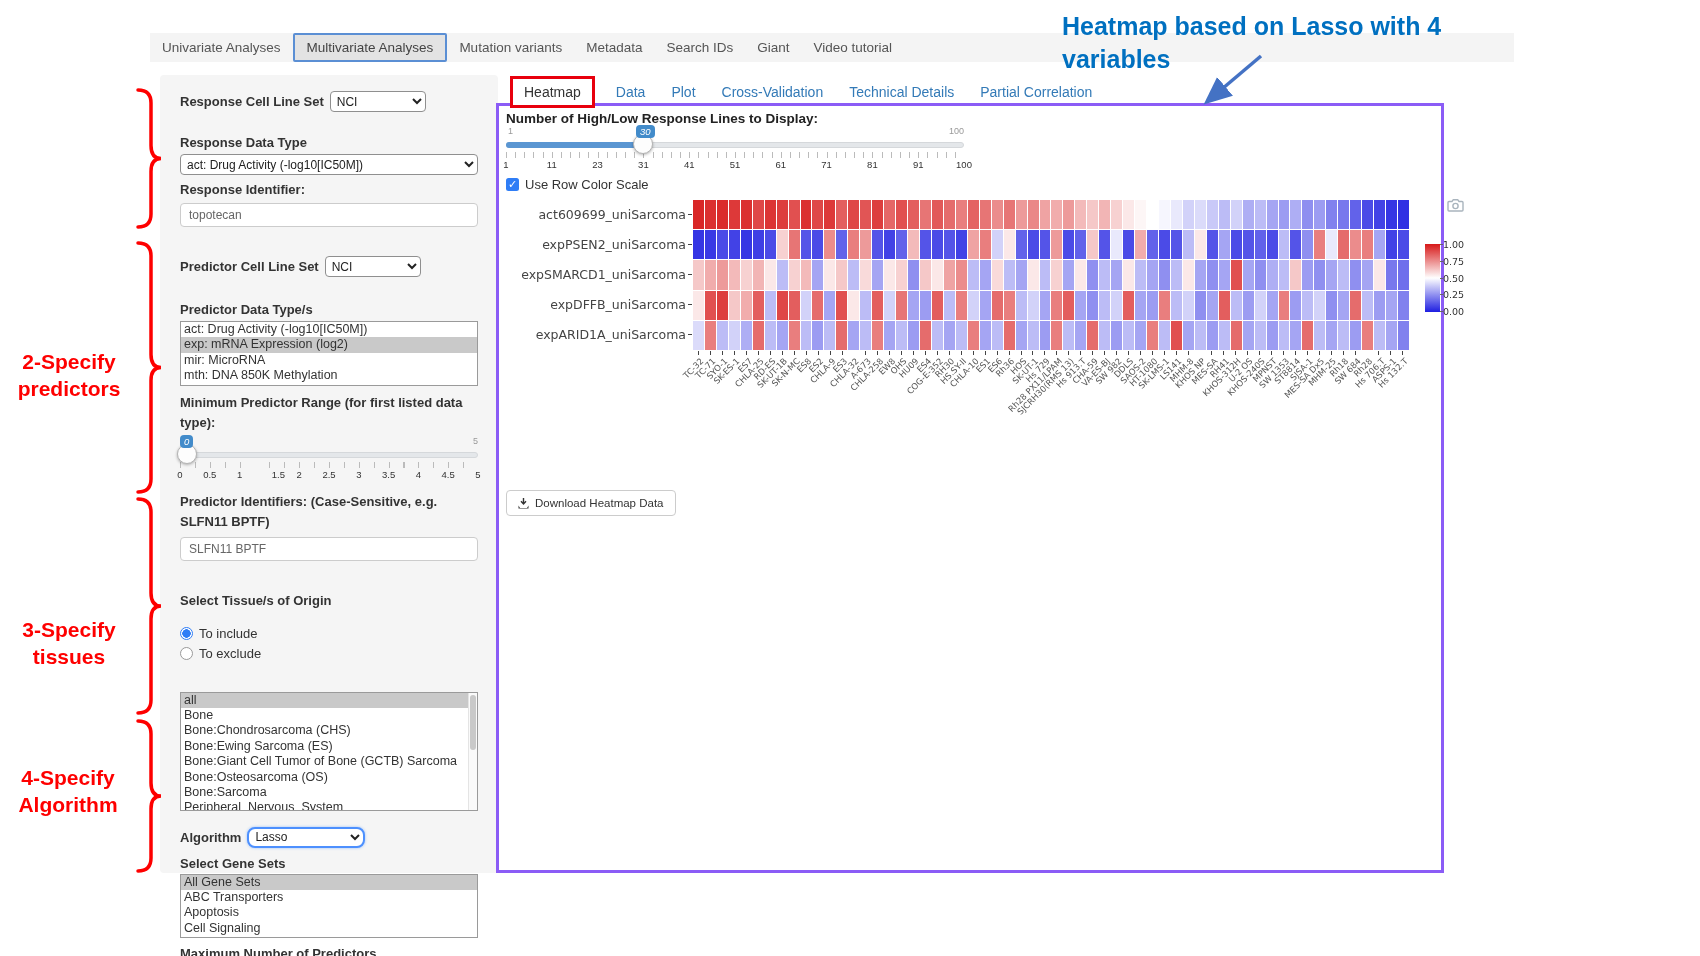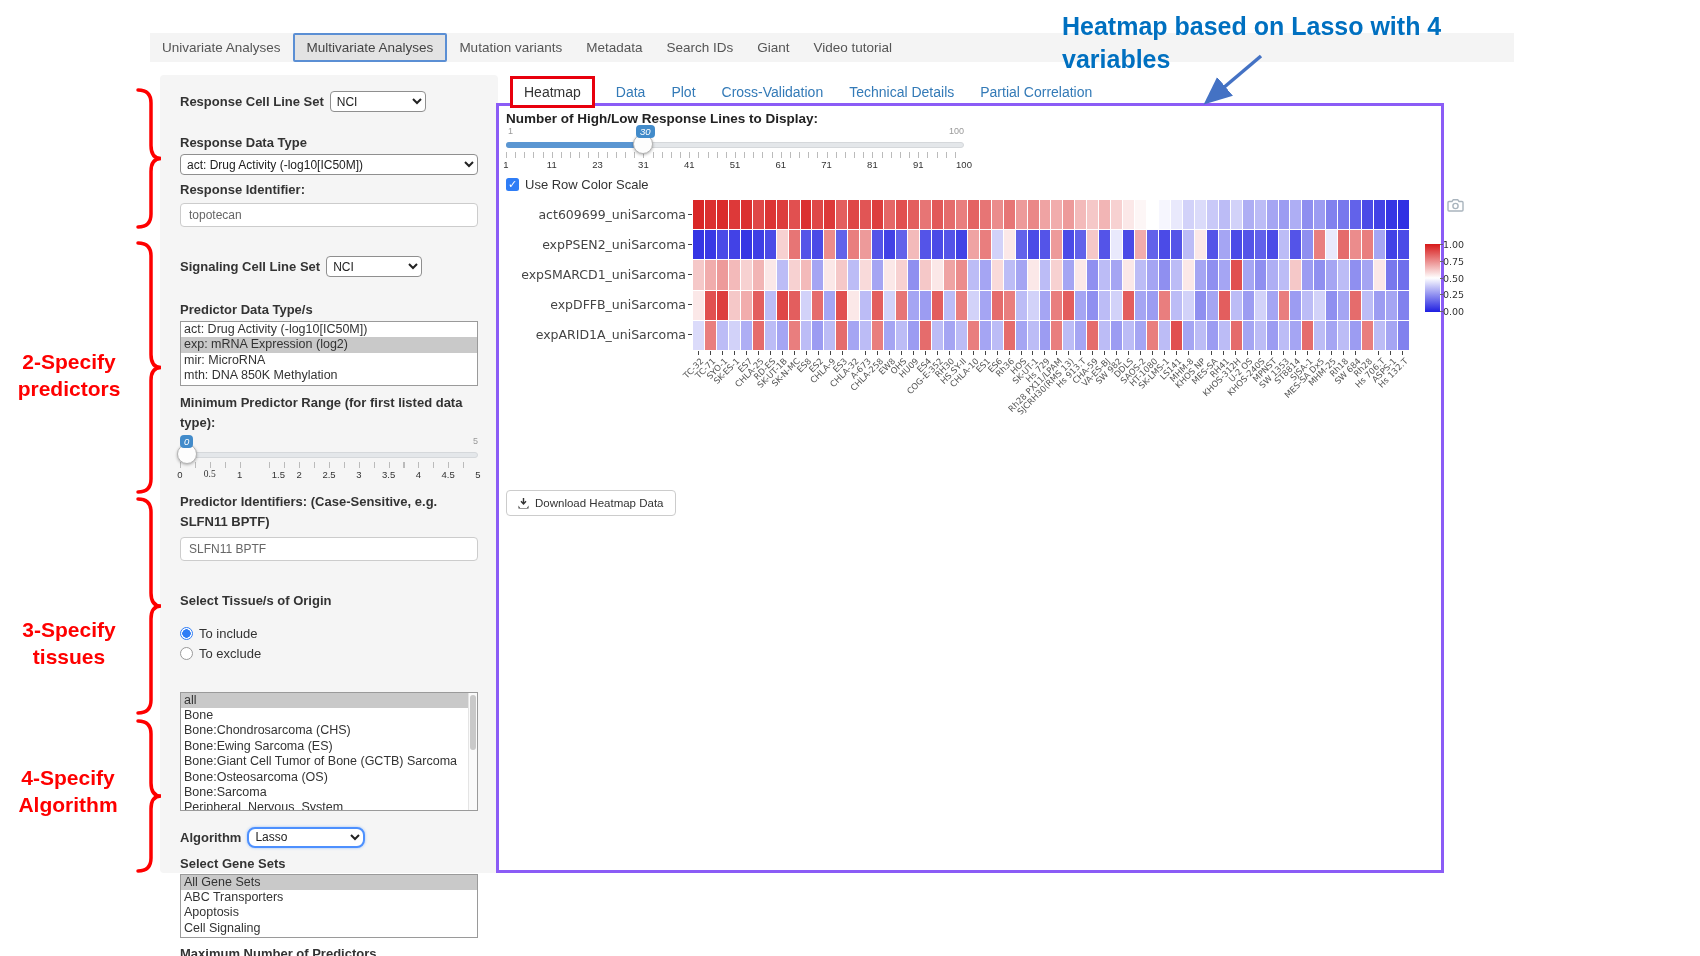--- a/index.html
+++ b/index.html
@@ -148,21 +148,21 @@
 
     <div class="f-label" style="margin-top:23px">Response Data Type</div>
     <select class="f-select" style="width:100%;margin-top:4px">
       <option>act: Drug Activity (-log10[IC50M])</option>
     </select>
 
     <div class="f-label" style="margin-top:7px">Response Identifier:</div>
     <input class="f-input" style="margin-top: 6px;" value="topotecan">
 
     <div class="f-row" style="margin-top:29px">
-      <span class="f-label">Signaling Cell Line Set</span>
+      <span class="f-label">Predictor Cell Line Set</span>
       <select class="f-select" style="width:96px">
         <option>NCI</option>
       </select>
     </div>
 
     <div class="f-label" style="margin-top:25px">Predictor Data Type/s</div>
     <div class="listbox" id="pdt-listbox" style="margin-top:4px;height:63px">
         <div class="opt">act: Drug Activity (-log10[IC50M])</div>
         <div class="opt selected">exp: mRNA Expression (log2)</div>
         <div class="opt">mir: MicroRNA</div>
@@ -171,21 +171,21 @@
 
     <div class="f-label" style="margin-top:7px;line-height:1.55">Minimum Predictor Range (for first listed data type):</div>
     <div class="slider" id="range-slider" style="margin-top:2px">
       <span class="irs-badge" style="left:0">0</span>
       <span class="irs-minmax" style="right:0">5</span>
       <div class="irs-line"></div>
       <div class="irs-handle" style="left:-3px"></div>
       <div class="irs-ticks"></div>
       <div class="irs-labels" id="mr-ticks">
           <span class="tick-label" style="left: 0%;">0</span>
-          <span class="tick-label" style="left: 10%; font-family: Liberation Serif, serif;">0.5</span>
+          <span class="tick-label" style="left: 10%;">0.5</span>
           <span class="tick-label" style="left: 20%;">1</span>
           <span class="tick-label" style="left: 30%; margin-left: 9px;">1.5</span>
           <span class="tick-label" style="left: 40%;">2</span>
           <span class="tick-label" style="left: 50%;">2.5</span>
           <span class="tick-label" style="left: 60%;">3</span>
           <span class="tick-label" style="left: 70%;">3.5</span>
           <span class="tick-label" style="left: 80%;">4</span>
           <span class="tick-label" style="left: 90%;">4.5</span>
           <span class="tick-label" style="left: 100%;">5</span>
         </div>

